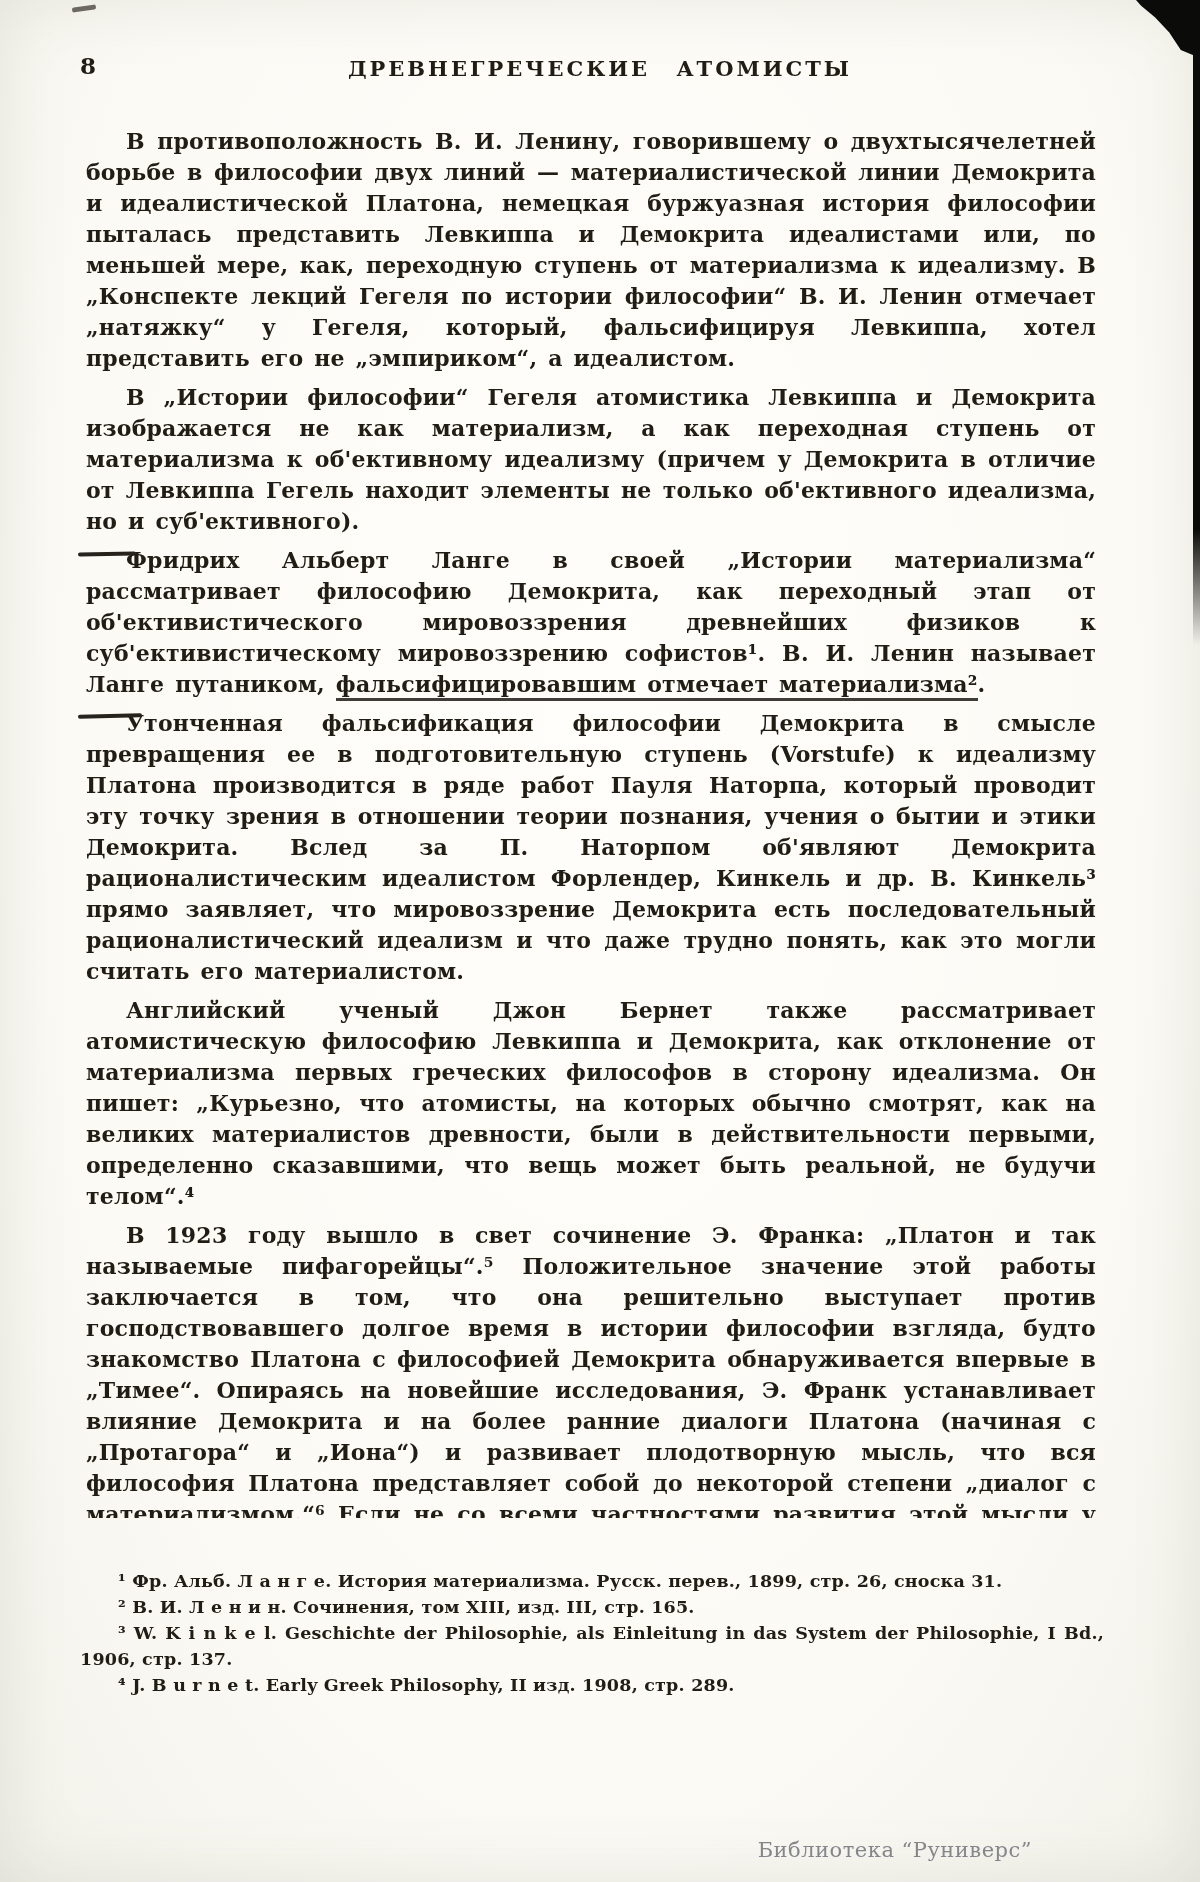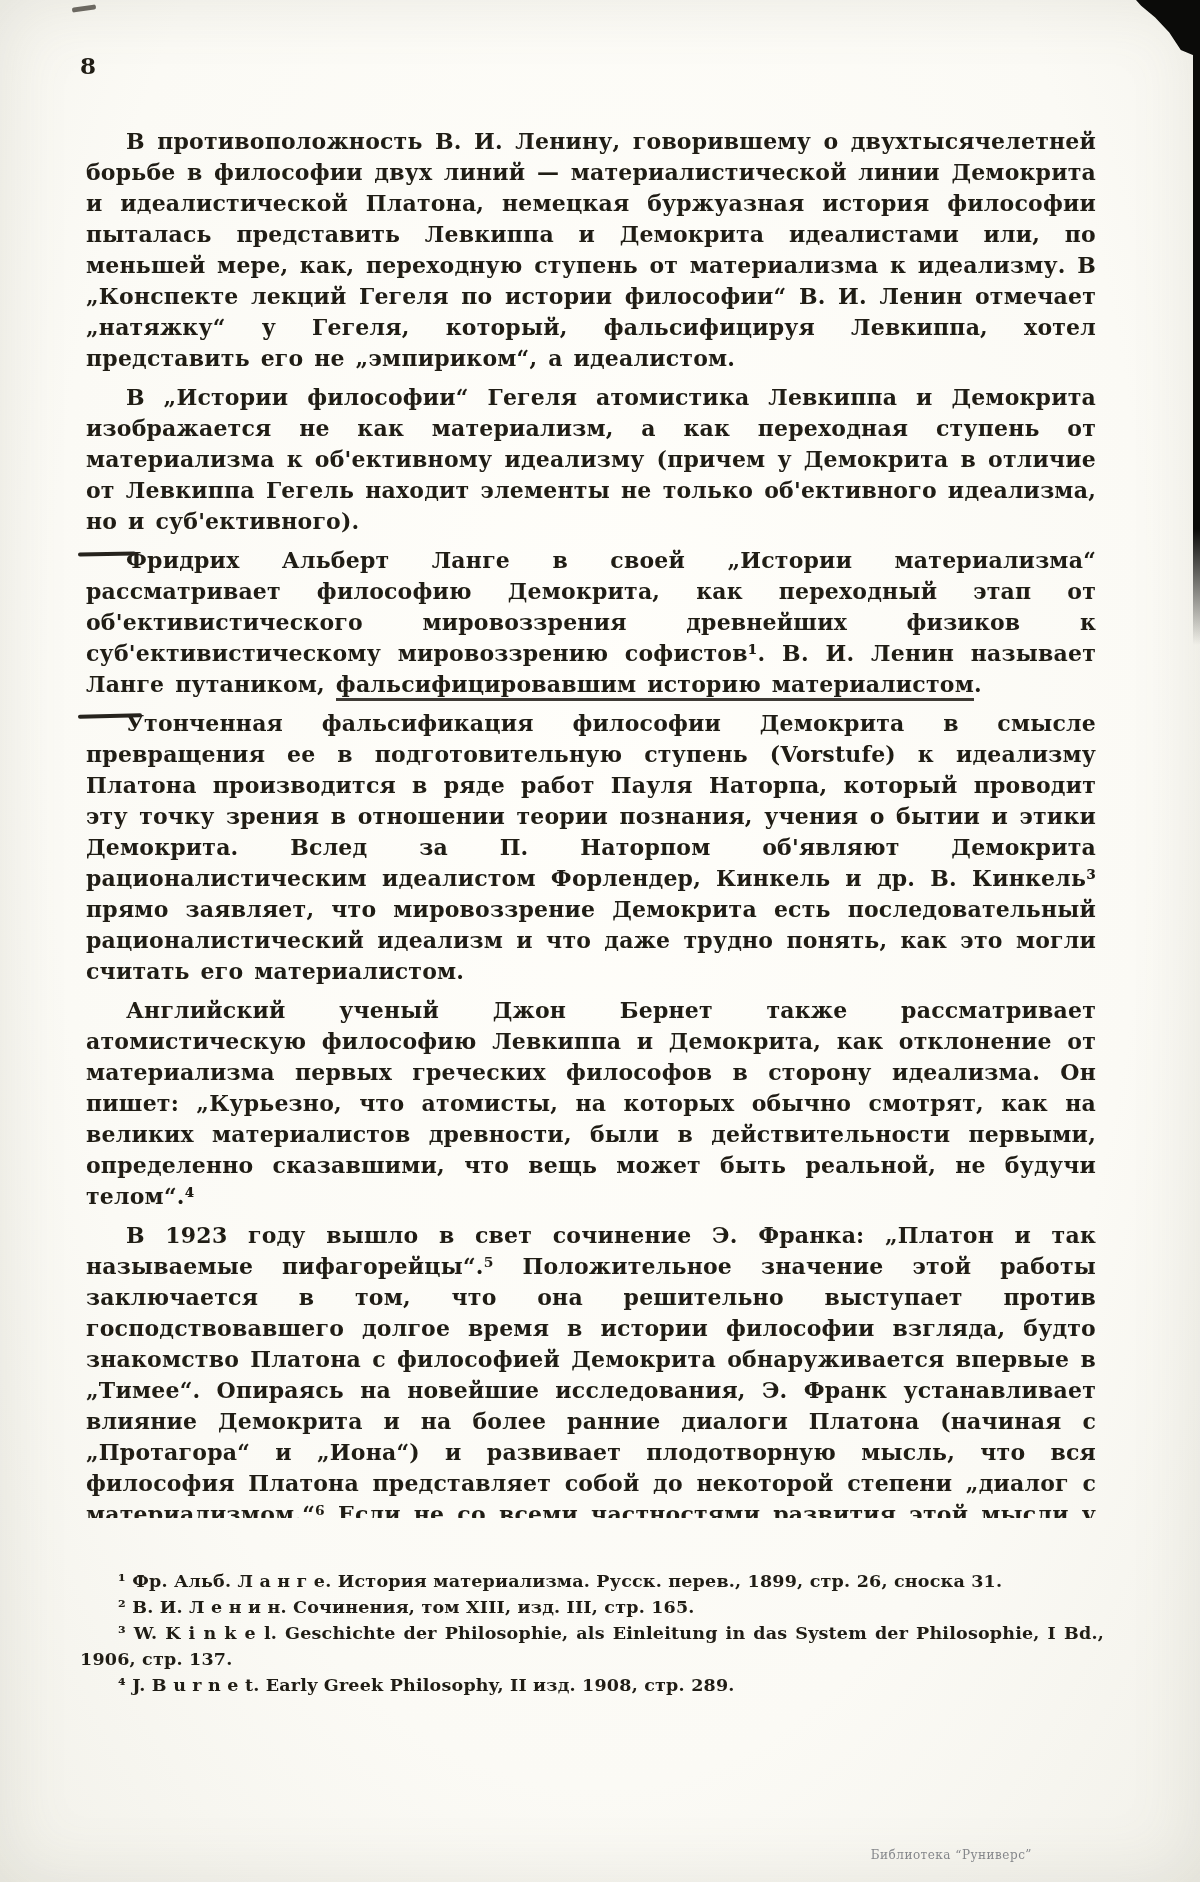--- a/index.html
+++ b/index.html
@@ -55,21 +55,21 @@
     margin: 50px 96px 0 80px;
     font-size: 17.5px; line-height: 26px; font-weight: 700;
     text-align: justify; letter-spacing: 0.2px;
     hyphens: auto; -webkit-hyphens: auto;
   }
   .footnotes p { margin: 0; text-indent: 38px; }
 
   
   .watermark {
     position: absolute; right: 168px; bottom: 20px;
-    font-size: 12px; font-weight: 400;
+    font-size: 21px; font-weight: 400;
     color: #84868a; letter-spacing: 0.5px;
   }
 
   
   .corner-blob {
     position: absolute; top: 0; right: 0;
     width: 64px; height: 58px; background: #0b0b09;
     clip-path: polygon(26% 0, 100% 0, 100% 100%, 70% 86%, 52% 56%, 30% 30%, 8% 10%, 0 0);
   }
   .edge-strip {
@@ -87,26 +87,27 @@
 <body>
 
 <div class="page">
 
   <div class="corner-blob"></div>
   <div class="edge-strip"></div>
   <div class="top-speck"></div>
 
   <header class="header">
     <span class="page-num">8</span>
+    <span class="running-head">ДРЕВНЕГРЕЧЕСКИЕ АТОМИСТЫ</span>
   </header>
 
   <main class="body-text">
     <p>В противоположность В. И. Ленину, говорившему о двухтысячелетней борьбе в философии двух линий — материалистической линии Демокрита и идеалистической Платона, немецкая буржуазная история философии пыталась представить Левкиппа и Демокрита идеалистами или, по меньшей мере, как, переходную ступень от материализма к идеализму. В „Конспекте лекций Гегеля по истории философии“ В. И. Ленин отмечает „натяжку“ у Гегеля, который, фальсифицируя Левкиппа, хотел представить его не „эмпириком“, а идеалистом.</p>
     <p>В „Истории философии“ Гегеля атомистика Левкиппа и Демокрита изображается не как материализм, а как переходная ступень от материализма к об'ективному идеализму (причем у Демокрита в отличие от Левкиппа Гегель находит элементы не только об'ективного идеализма, но и суб'ективного).</p>
-    <p><span class="dash-mark"></span><span>Фридрих Альберт Ланге в своей „Истории материализма“ рассматривает философию Демокрита, как переходный этап от об'ективистического мировоззрения древнейших физиков к суб'ективистическому мировоззрению софистов¹. В. И. Ленин называет Ланге путаником, </span><span class="pencil-underline">фальсифицировавшим историю материалистом</span><span>.</span></p>
+    <p><span class="dash-mark"></span><span>Фридрих Альберт Ланге в своей „Истории материализма“ рассматривает философию Демокрита, как переходный этап от об'ективистического мировоззрения древнейших физиков к суб'ективистическому мировоззрению софистов¹. В. И. Ленин называет Ланге путаником, </span><span class="pencil-underline">фальсифицировавшим отмечает материализма²</span><span>.</span></p>
     <p><span class="dash-mark dash-mark-2"></span><span>Утонченная фальсификация философии Демокрита в смысле превращения ее в подготовительную ступень (Vorstufe) к идеализму Платона производится в ряде работ Пауля Наторпа, который проводит эту точку зрения в отношении теории познания, учения о бытии и этики Демокрита. Вслед за П. Наторпом об'являют Демокрита рационалистическим идеалистом Форлендер, Кинкель и др. В. Кинкель³ прямо заявляет, что мировоззрение Демокрита есть последовательный рационалистический идеализм и что даже трудно понять, как это могли считать его материалистом.</span></p>
     <p>Английский ученый Джон Бернет также рассматривает атомистическую философию Левкиппа и Демокрита, как отклонение от материализма первых греческих философов в сторону идеализма. Он пишет: „Курьезно, что атомисты, на которых обычно смотрят, как на великих материалистов древности, были в действительности первыми, определенно сказавшими, что вещь может быть реальной, не будучи телом“.⁴</p>
     <p>В 1923 году вышло в свет сочинение Э. Франка: „Платон и так называемые пифагорейцы“.⁵ Положительное значение этой работы заключается в том, что она решительно выступает против господствовавшего долгое время в истории философии взгляда, будто знакомство Платона с философией Демокрита обнаруживается впервые в „Тимее“. Опираясь на новейшие исследования, Э. Франк устанавливает влияние Демокрита и на более ранние диалоги Платона (начиная с „Протагора“ и „Иона“) и развивает плодотворную мысль, что вся философия Платона представляет собой до некоторой степени „диалог с материализмом.“⁶ Если не со всеми частностями развития этой мысли у Эриха Франка можно согласиться, то самая мысль рассмотреть все творчество Платона под углом зрения его обусловлен-</p>
   </main>
 
   <footer class="footnotes">
     <p>¹ Фр. Альб. Л а н г е. История материализма. Русск. перев., 1899, стр. 26, сноска 31.</p>
     <p>² В. И. Л е н и н. Сочинения, том XIII, изд. III, стр. 165.</p>
     <p>³ W. K i n k e l. Geschichte der Philosophie, als Einleitung in das System der Philosophie, I Bd., 1906, стр. 137.</p>
     <p>⁴ J. B u r n e t. Early Greek Philosophy, II изд. 1908, стр. 289.</p>

